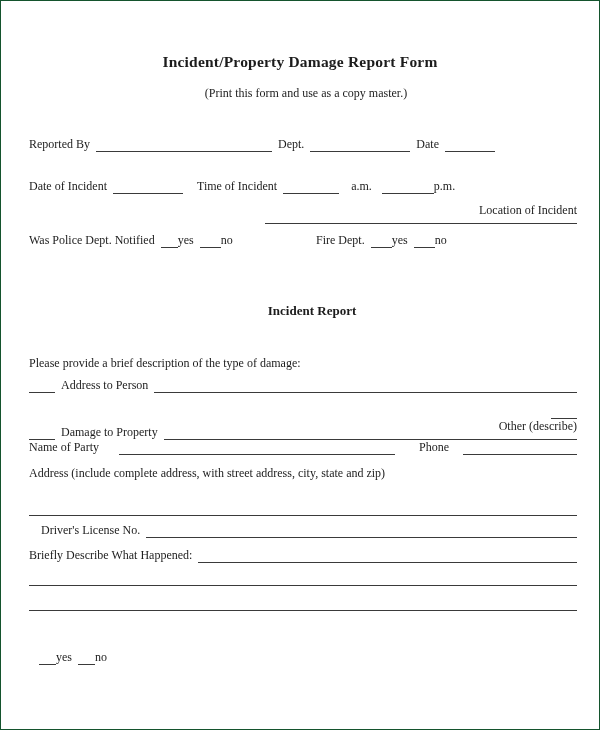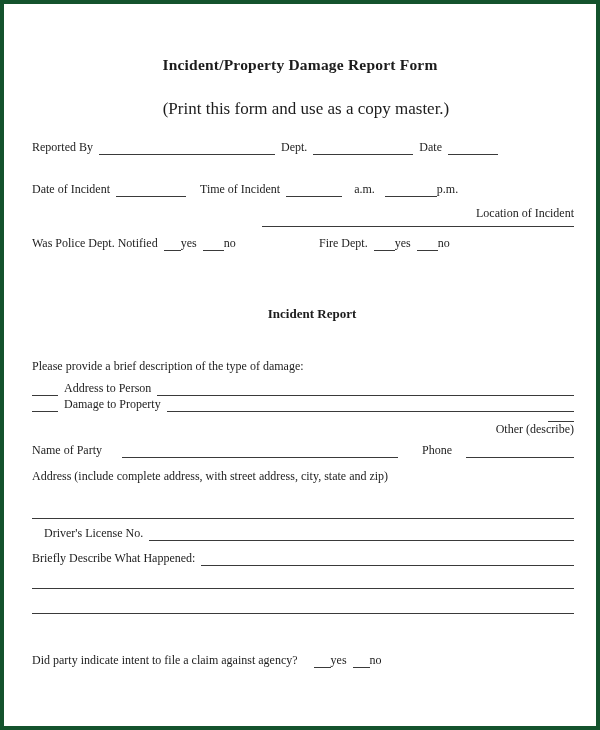--- a/index.html
+++ b/index.html
@@ -2,42 +2,42 @@
 <html><head>
 <meta charset="utf-8">
 <style>
   html, body { margin: 0; padding: 0; background: #ffffff; }
   .page {
     position: relative;
     width: 600px;
     height: 730px;
     box-sizing: border-box;
     background: #ffffff;
-    border: 4px solid #14532d;
+    border: 1px solid #14532d;
     font-family: "Liberation Serif", "DejaVu Serif", serif;
     font-size: 12px;
     color: #1c1c1c;
     overflow: hidden;
   }
   .center-text {
     position: absolute;
     left: 0;
     right: 0;
     text-align: center;
     white-space: nowrap;
   }
   .form-title {
     top: 52px;
     font-size: 15.5px;
     font-weight: bold;
     letter-spacing: 0.2px;
   }
   .form-subtitle {
-    top: 95px;
-    font-size: 17px;
+    top: 85px;
+    font-size: 12px;
     margin-left: 12px;
   }
   .section-heading {
     top: 302px;
     font-size: 13px;
     font-weight: bold;
     padding-left: 24px;
   }
   .row {
     position: absolute;
@@ -131,21 +131,21 @@
 
   <div class="row" style="top:354px;">
     <span class="label">Please provide a brief description of the type of damage:</span>
   </div>
 
   <div class="row" style="top:376px;">
     <span class="blank w-check"></span>
     <span class="label">Address to Person</span>
     <span class="blank fill"></span>
   </div>
-  <div class="row" style="top:392px;text-align:right;">
+  <div class="row" style="top:423px;text-align:right;">
     <span class="blank w-check"></span>
     <span class="label">Damage to Property</span>
     <span class="blank fill"></span>
   </div>
   <div class="row" style="top:412px;flex-direction:column;">
     <span class="blank w-check"></span>
     <span class="label">Other (describe)</span>
     <span class="blank fill"></span>
   </div>
 
@@ -169,20 +169,19 @@
 
   <div class="row" style="top:546px;">
     <span class="label">Briefly Describe What Happened:</span>
     <span class="blank fill"></span>
   </div>
 
   <div class="hr-line" style="top:584px;"></div>
   <div class="hr-line" style="top:609px;"></div>
 
   <div class="row" style="top:648px; right:auto; width:440px;">
-    <span class="label">Did party indicate intent to file a claim against agency?</span>
     <span class="blank w-yesno-s" style="margin-left:10px;"></span>
     <span class="label tight">yes</span>
     <span class="blank w-yesno-s"></span>
     <span class="label tight">no</span>
   </div>
 
 </div>
 
 </body></html>

